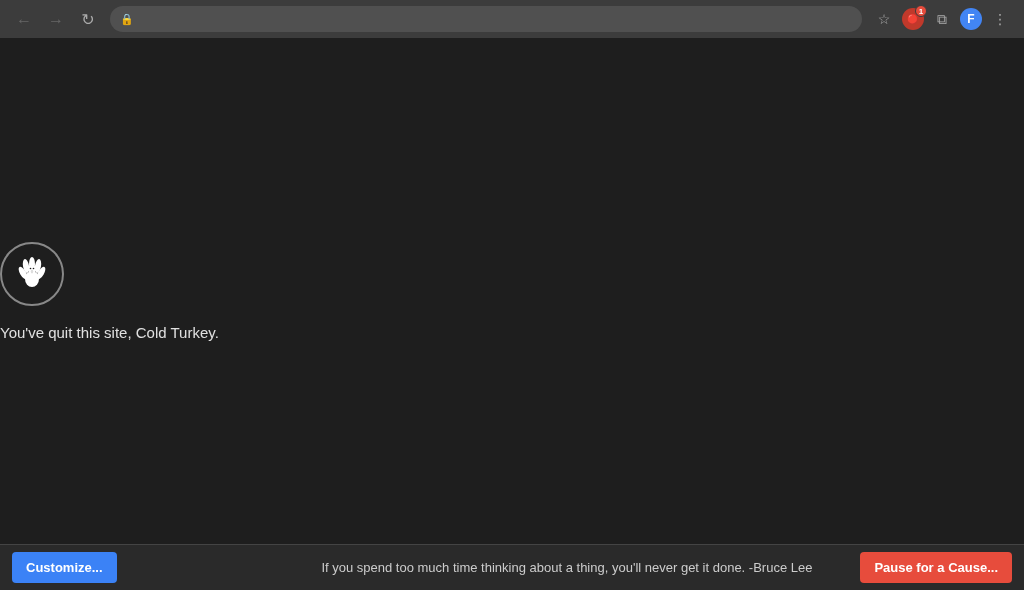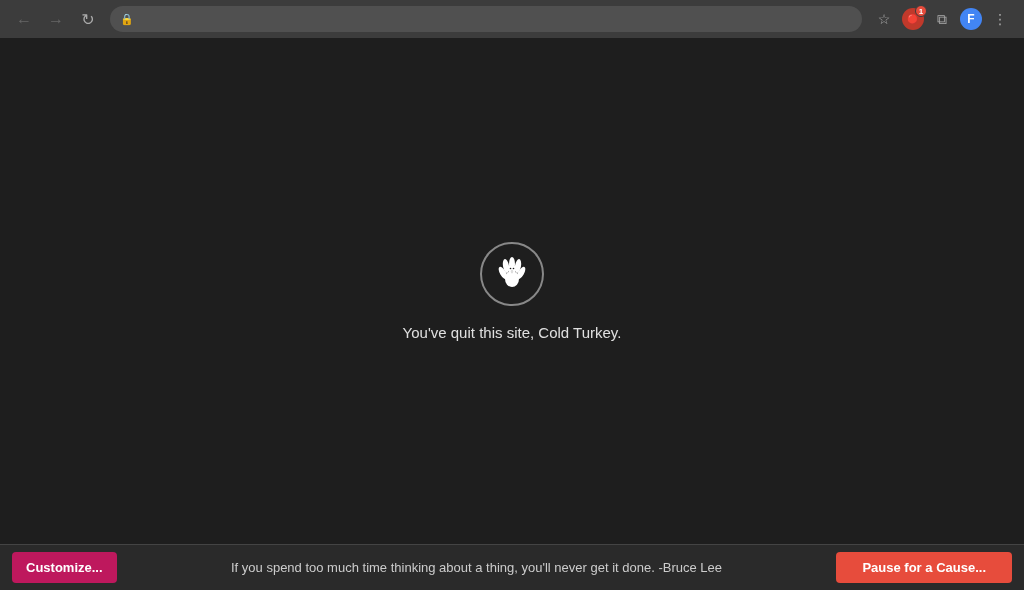--- a/index.html
+++ b/index.html
@@ -113,21 +113,21 @@
       font-size: 12px;
       font-weight: bold;
     }
 
     
     .page-content {
       background: #1e1e1e;
       height: calc(590px - 38px - 46px);
       display: flex;
       flex-direction: column;
-      align-items: center;
+      align-items: flex-start;
       justify-content: center;
     }
     .turkey-circle {
       width: 64px;
       height: 64px;
       border-radius: 50%;
       border: 2px solid #888;
       display: flex;
       align-items: center;
       justify-content: center;
@@ -143,46 +143,47 @@
     .bottom-bar {
       background: #2a2a2a;
       height: 46px;
       display: flex;
       align-items: center;
       justify-content: space-between;
       padding: 0 12px;
       border-top: 1px solid #444;
     }
     .customize-btn {
-      background: #be185d;
+      background: #3b82f6;
       color: white;
       border: none;
       border-radius: 4px;
       padding: 8px 14px;
       font-size: 13px;
       font-weight: 600;
       cursor: pointer;
     }
     .quote-text {
       color: #ccc;
       font-size: 13px;
       flex: 1;
-      text-align: center;
+      text-align: right;
       padding: 0 20px;
     }
     .pause-btn {
       background: #e74c3c;
       color: white;
       border: none;
       border-radius: 4px;
-      padding: 8px 26px;
+      padding: 8px 14px;
       font-size: 13px;
       font-weight: 600;
       cursor: pointer;
       white-space: nowrap;
+      margin-left: 28px;
     }
   </style>
 </head>
 <body>
 
 <div class="browser-chrome">
   <div class="nav-buttons">
     <button class="nav-btn disabled">←</button>
     <button class="nav-btn disabled">→</button>
     <button class="nav-btn">↻</button>

